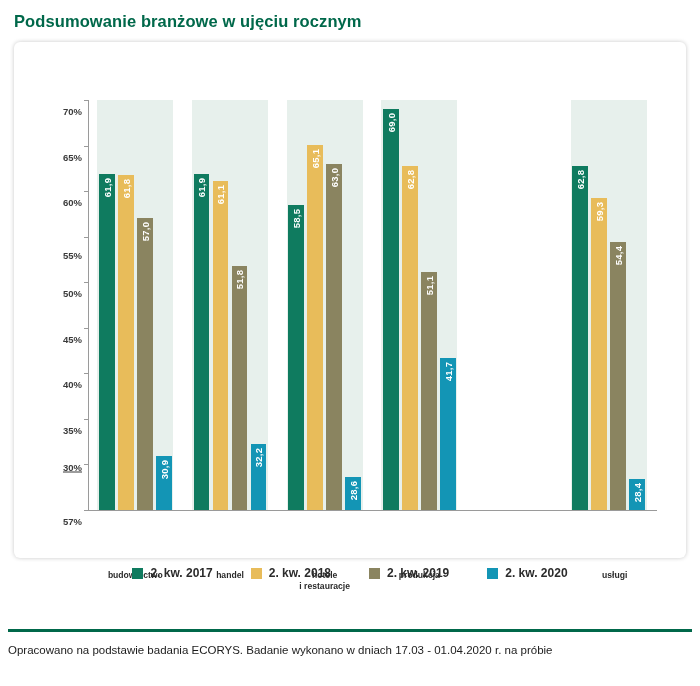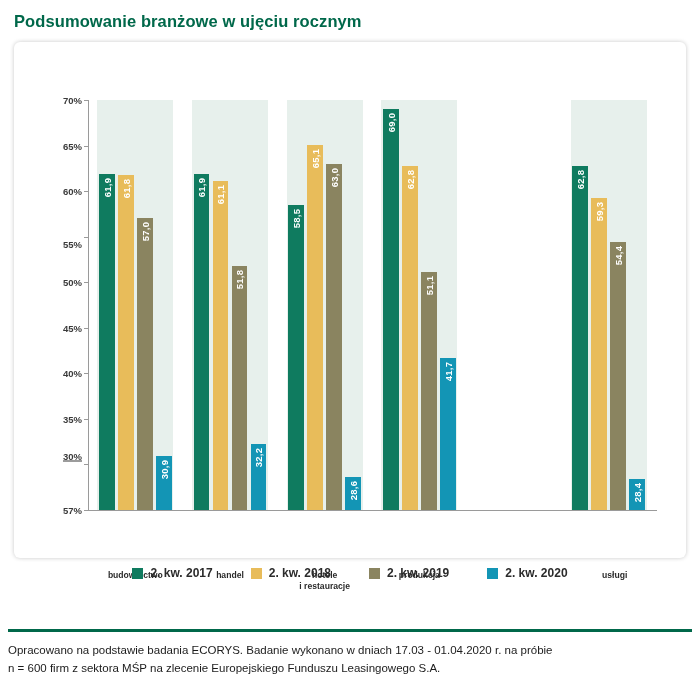--- a/index.html
+++ b/index.html
@@ -73,20 +73,21 @@
   }
   .ytick {
     position: absolute;
     right: 100%;
     transform: translateY(-50%);
     padding-right: 6px;
     font-size: 9.5px;
     font-weight: bold;
     color: #3a3a3a;
     white-space: nowrap;
+    margin-top: 11px;
   }
   .tickmark {
     position: absolute;
     left: -4px;
     width: 4px;
     height: 1px;
     background: #9a9a9a;
   }
 
   
@@ -313,16 +314,15 @@
         <div class="legend-item">
           <div class="legend-swatch" style="background: rgb(19, 149, 181);"></div>
           <div class="legend-text">2. kw. 2020</div>
         </div>
       </div>
   </div>
 
   <div class="footer-rule"></div>
   <div class="footer-text">
     <div>Opracowano na podstawie badania ECORYS. Badanie wykonano w dniach 17.03 - 01.04.2020 r. na próbie</div>
-    <div>n = 600 firm z sektora MŚP na zlecenie Europejskiego Funduszu Leasingowego S.A.</div>
   </div>
 
 </div>
 
 </body></html>

